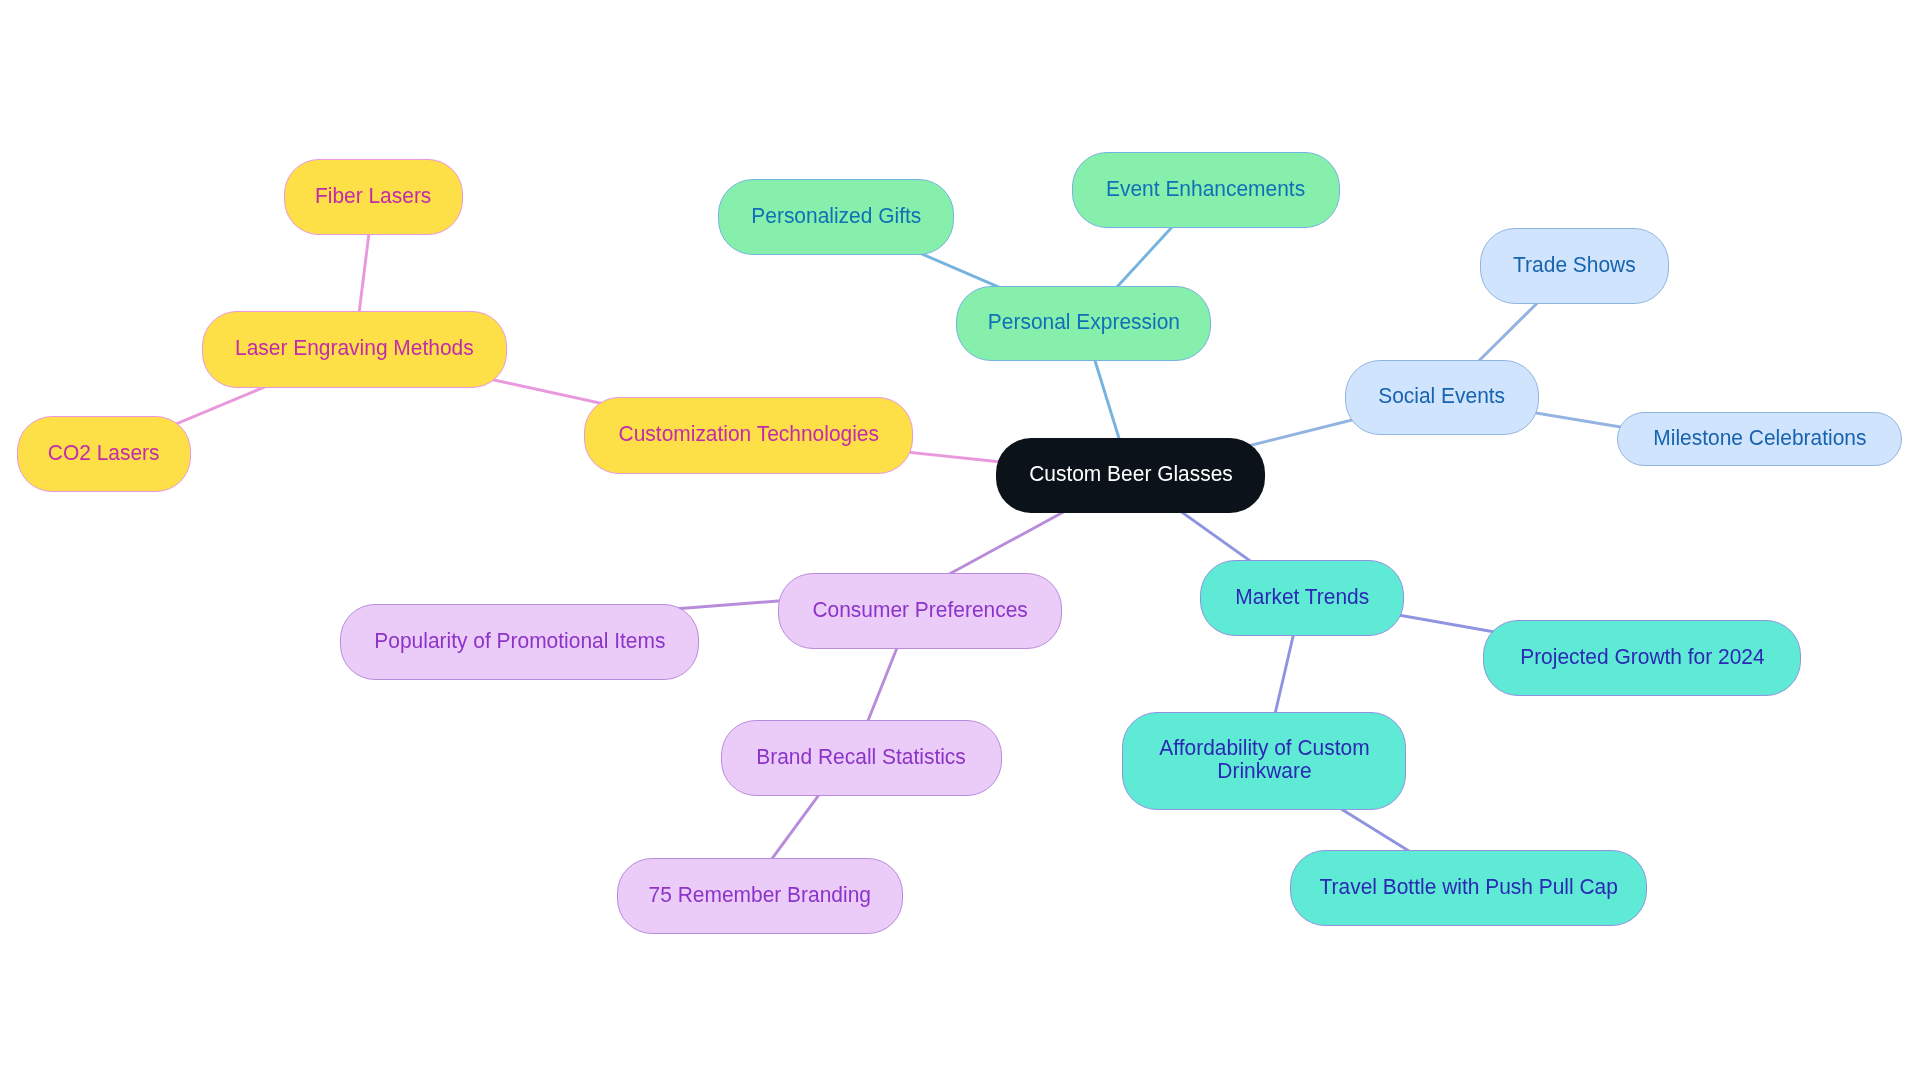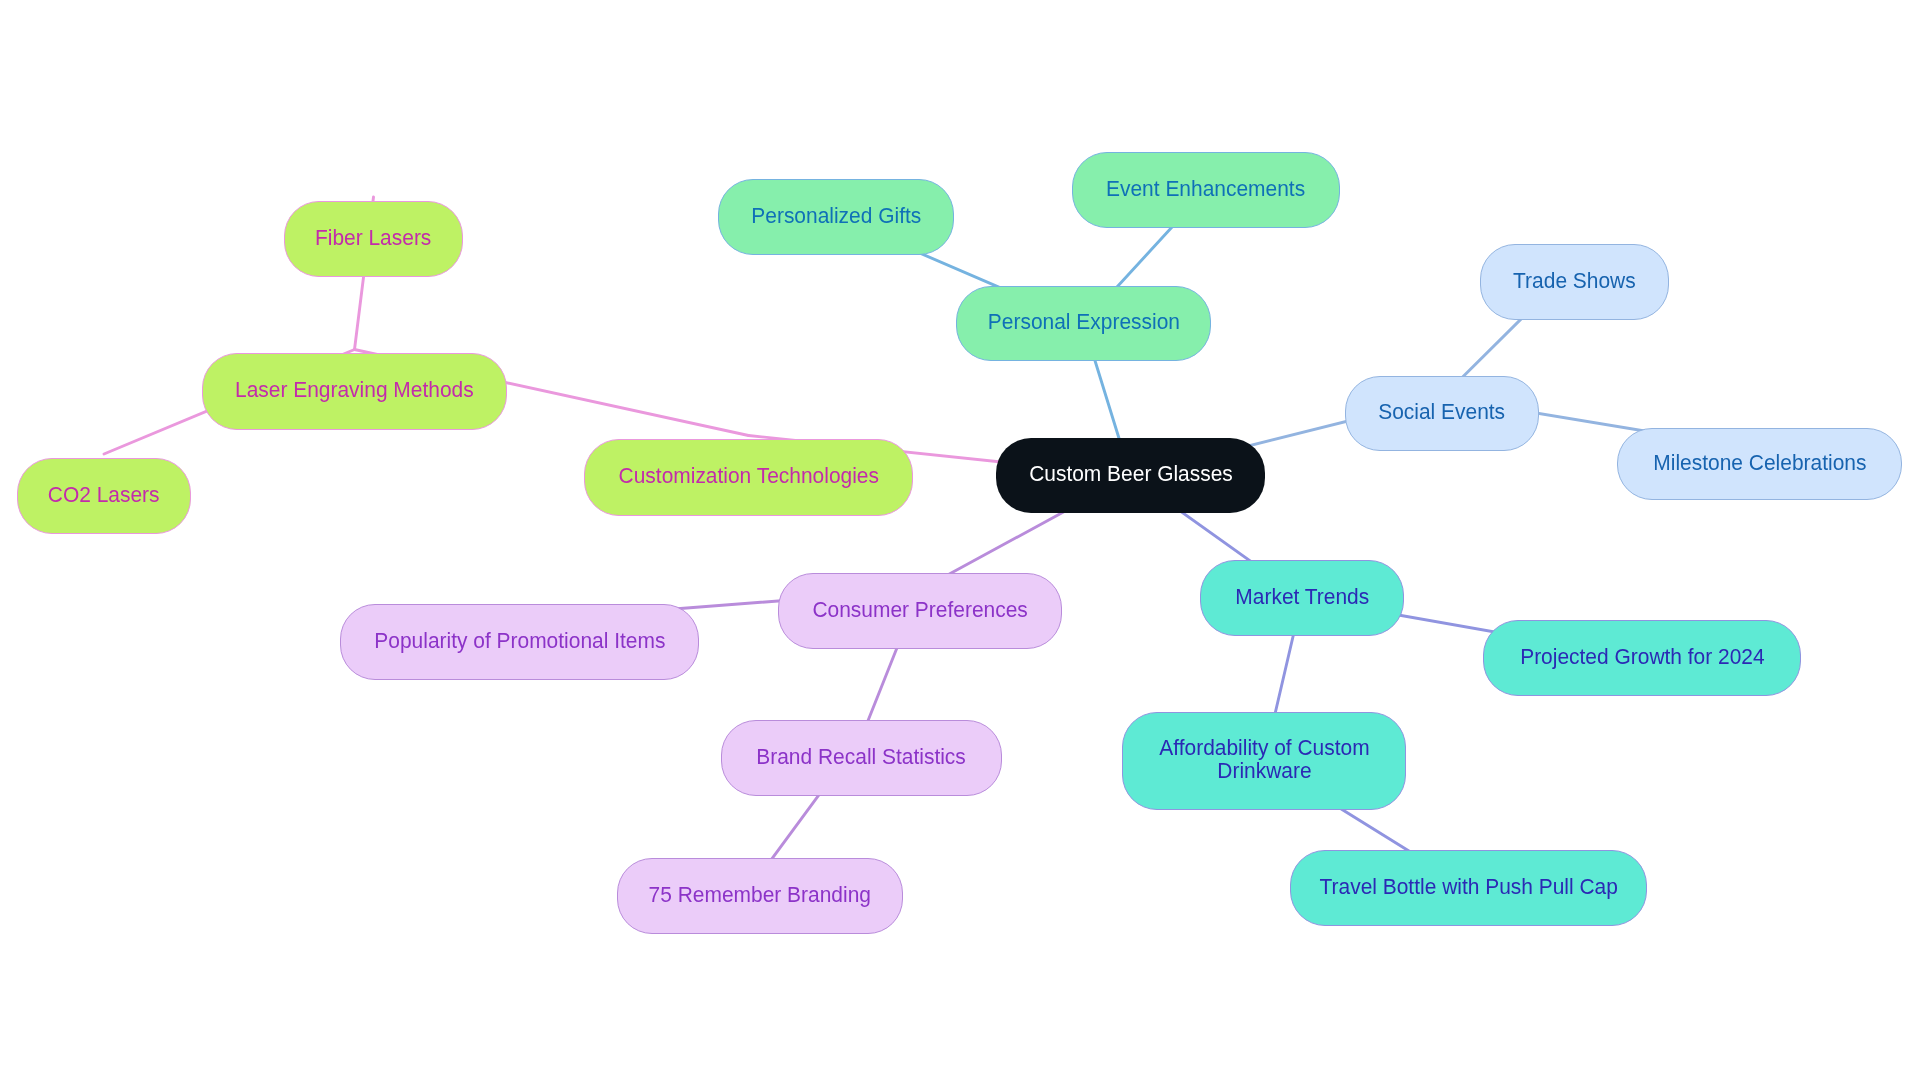--- a/index.html
+++ b/index.html
@@ -13,25 +13,25 @@
   .edge-blue{stroke:#75b3e0;}
   .edge-lightblue{stroke:#93b4e0;}
   .edge-purple{stroke:#b98cdb;}
   .edge-lavender{stroke:#9094e0;}
   .node{position:absolute;box-sizing:border-box;display:flex;align-items:center;
         justify-content:center;border-radius:35px;text-align:center;}
   .node .node-label{display:block;white-space:pre;font-size:22px;line-height:23px;
         transform:translateY(-2px) scaleX(0.952);transform-origin:center center;}
   .node.root{background:#0b1219;}
   .node.root .node-label{color:#ffffff;}
-  .node.pink{background:#bef264;border:1.4px solid #ea98dd;margin-top:42px;}
+  .node.pink{background:#fde047;border:1.4px solid #ea98dd;}
   .node.pink .node-label{color:#c32bab;}
   .node.blue{background:#86efac;border:1.4px solid #75b3e0;}
   .node.blue .node-label{color:#0f70b7;}
-  .node.lightblue{background:#d0e4fd;border:1.4px solid #93b4e0;margin-top:16px;}
+  .node.lightblue{background:#d0e4fd;border:1.4px solid #93b4e0;}
   .node.lightblue .node-label{color:#1763af;}
   .node.purple{background:#ebccf9;border:1.4px solid #b98cdb;margin-top:21px;}
   .node.purple .node-label{color:#8c33c8;}
   .node.lavender{background:#5eead4;border:1.4px solid #9094e0;}
   .node.lavender .node-label{color:#2b29b4;}
 </style>
 </head>
 <body>
 
 <div id="mindmap">
@@ -81,21 +81,21 @@
     </div>
     <div class="node blue" style="left:1072px;top:152px;width:268px;height:76px">
       <span class="node-label">Event Enhancements</span>
     </div>
     <div class="node lightblue" style="left:1345px;top:360px;width:194px;height:75px">
       <span class="node-label">Social Events</span>
     </div>
     <div class="node lightblue" style="left:1480px;top:228px;width:189px;height:76px">
       <span class="node-label">Trade Shows</span>
     </div>
-    <div class="node lightblue" style="left:1617px;top:412px;width:285px;height:72px">
+    <div class="node lightblue" style="left:1617px;top:412px;width:285px;height:54px">
       <span class="node-label">Milestone Celebrations</span>
     </div>
     <div class="node purple" style="left:778px;top:552px;width:284px;height:76px">
       <span class="node-label">Consumer Preferences</span>
     </div>
     <div class="node purple" style="left:340px;top:583px;width:359px;height:76px">
       <span class="node-label">Popularity of Promotional Items</span>
     </div>
     <div class="node purple" style="left:721px;top:699px;width:281px;height:76px">
       <span class="node-label">Brand Recall Statistics</span>

